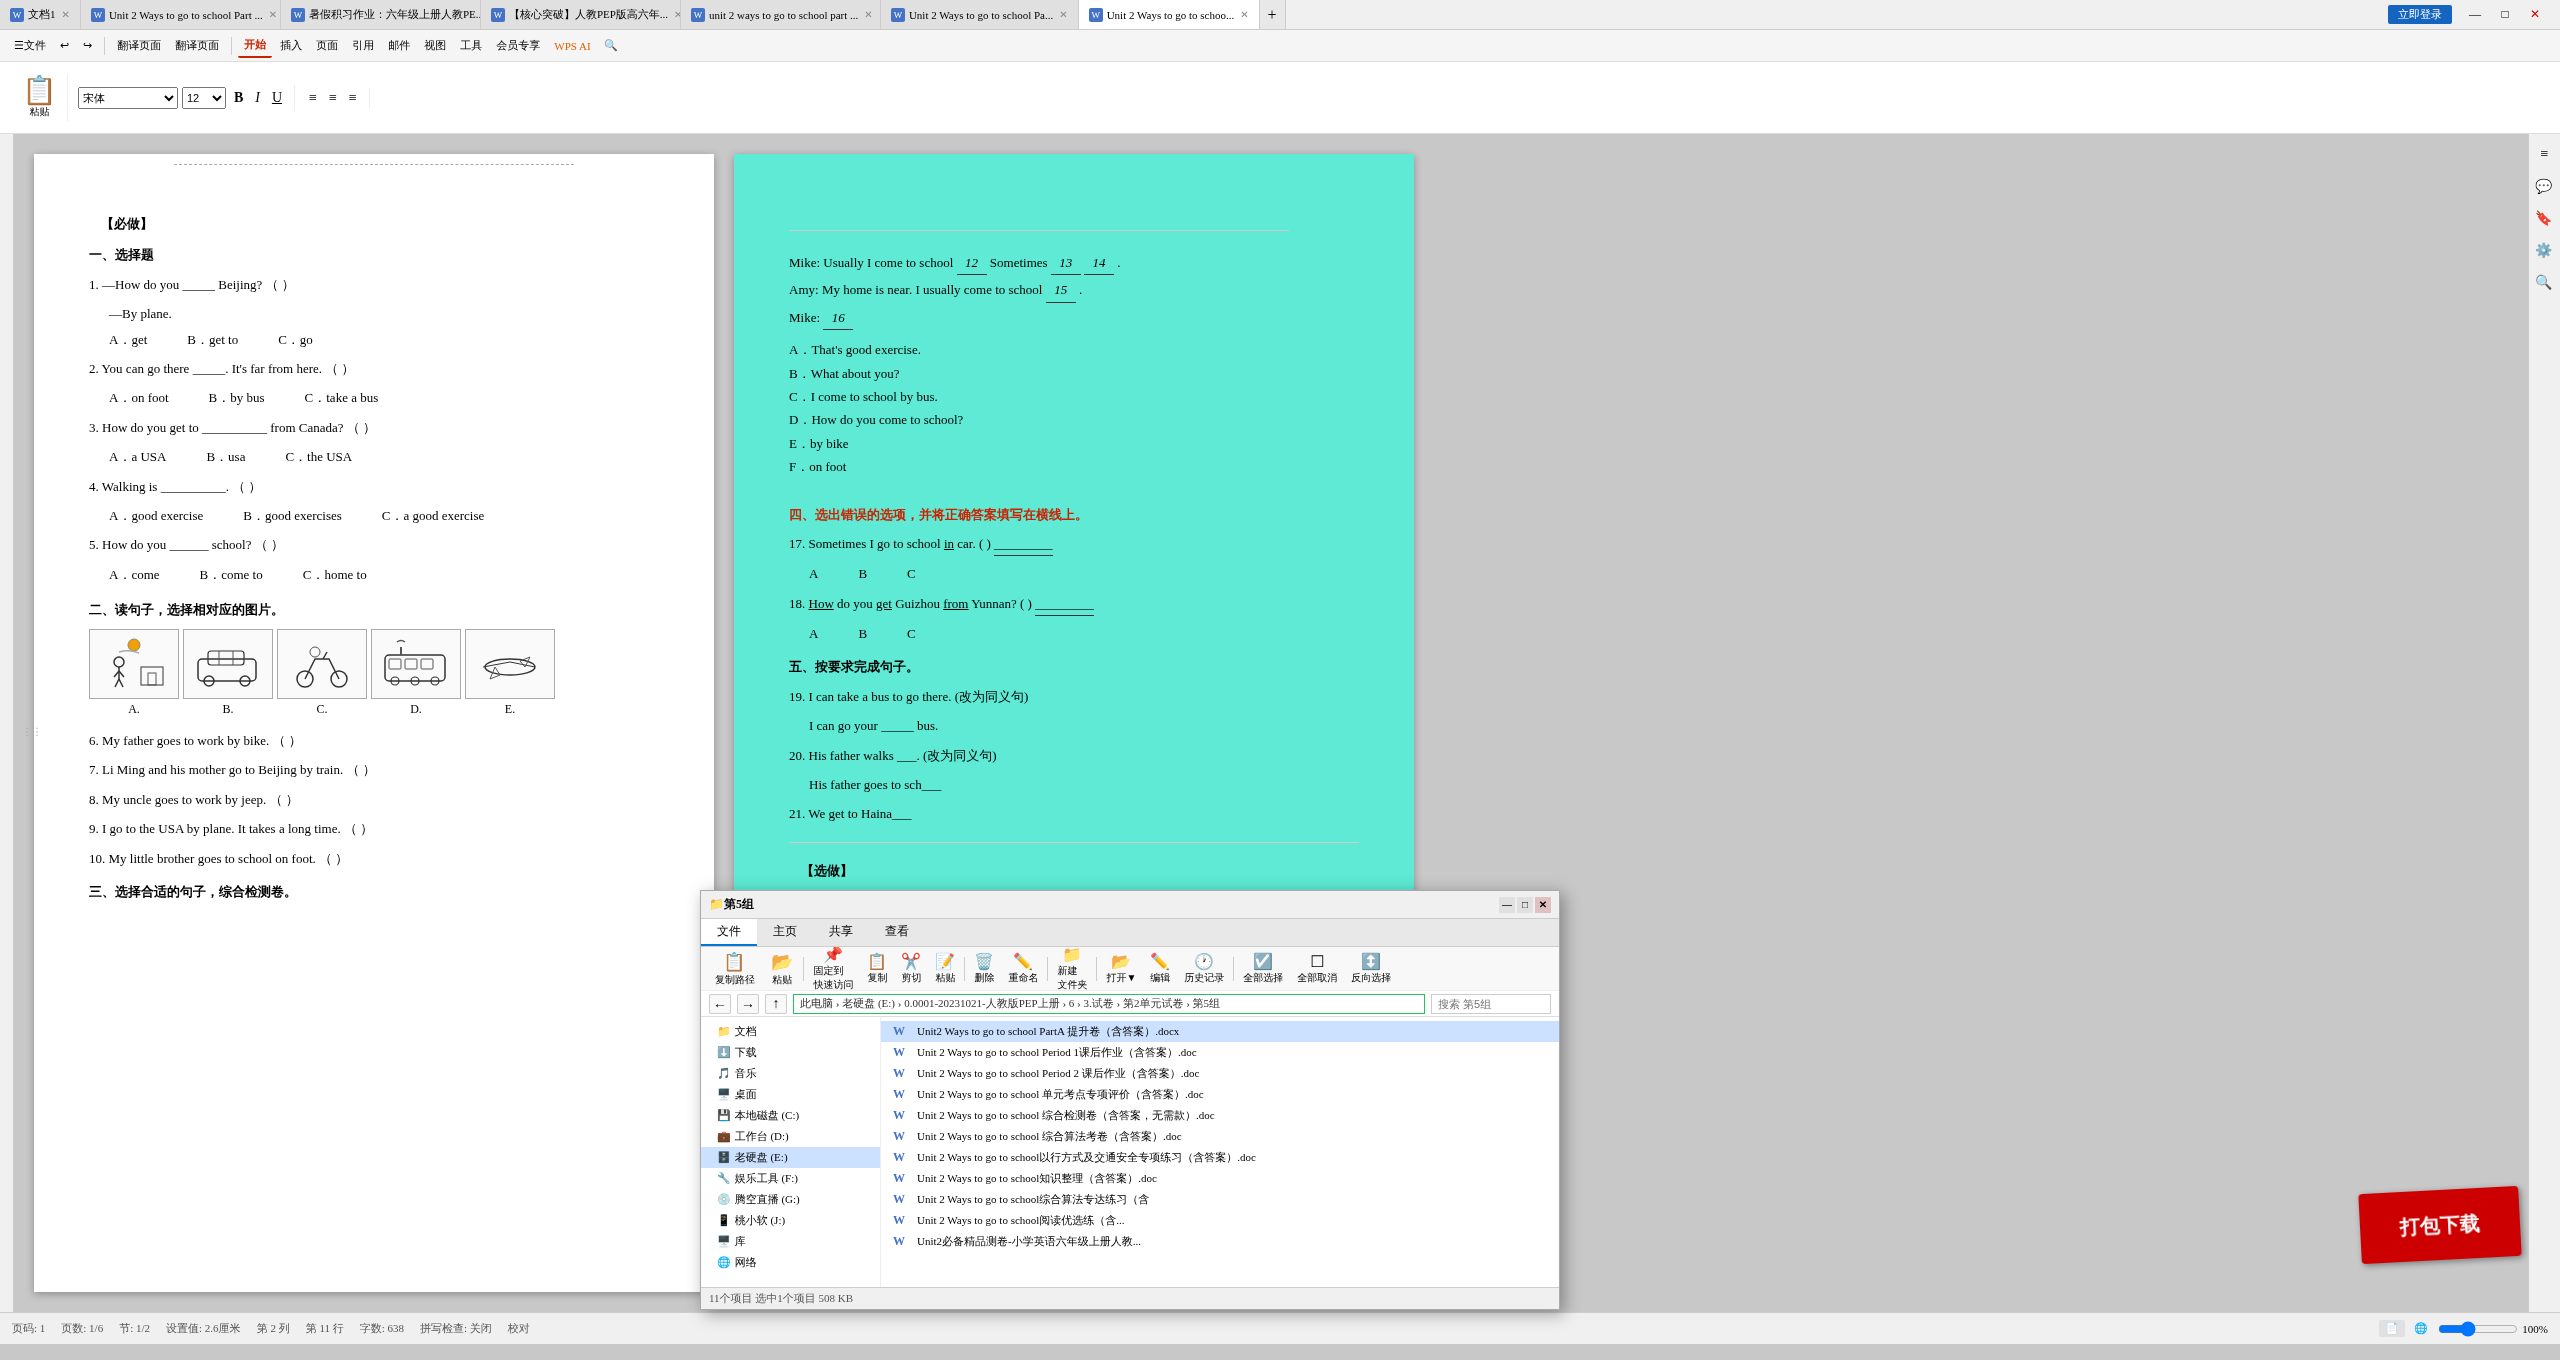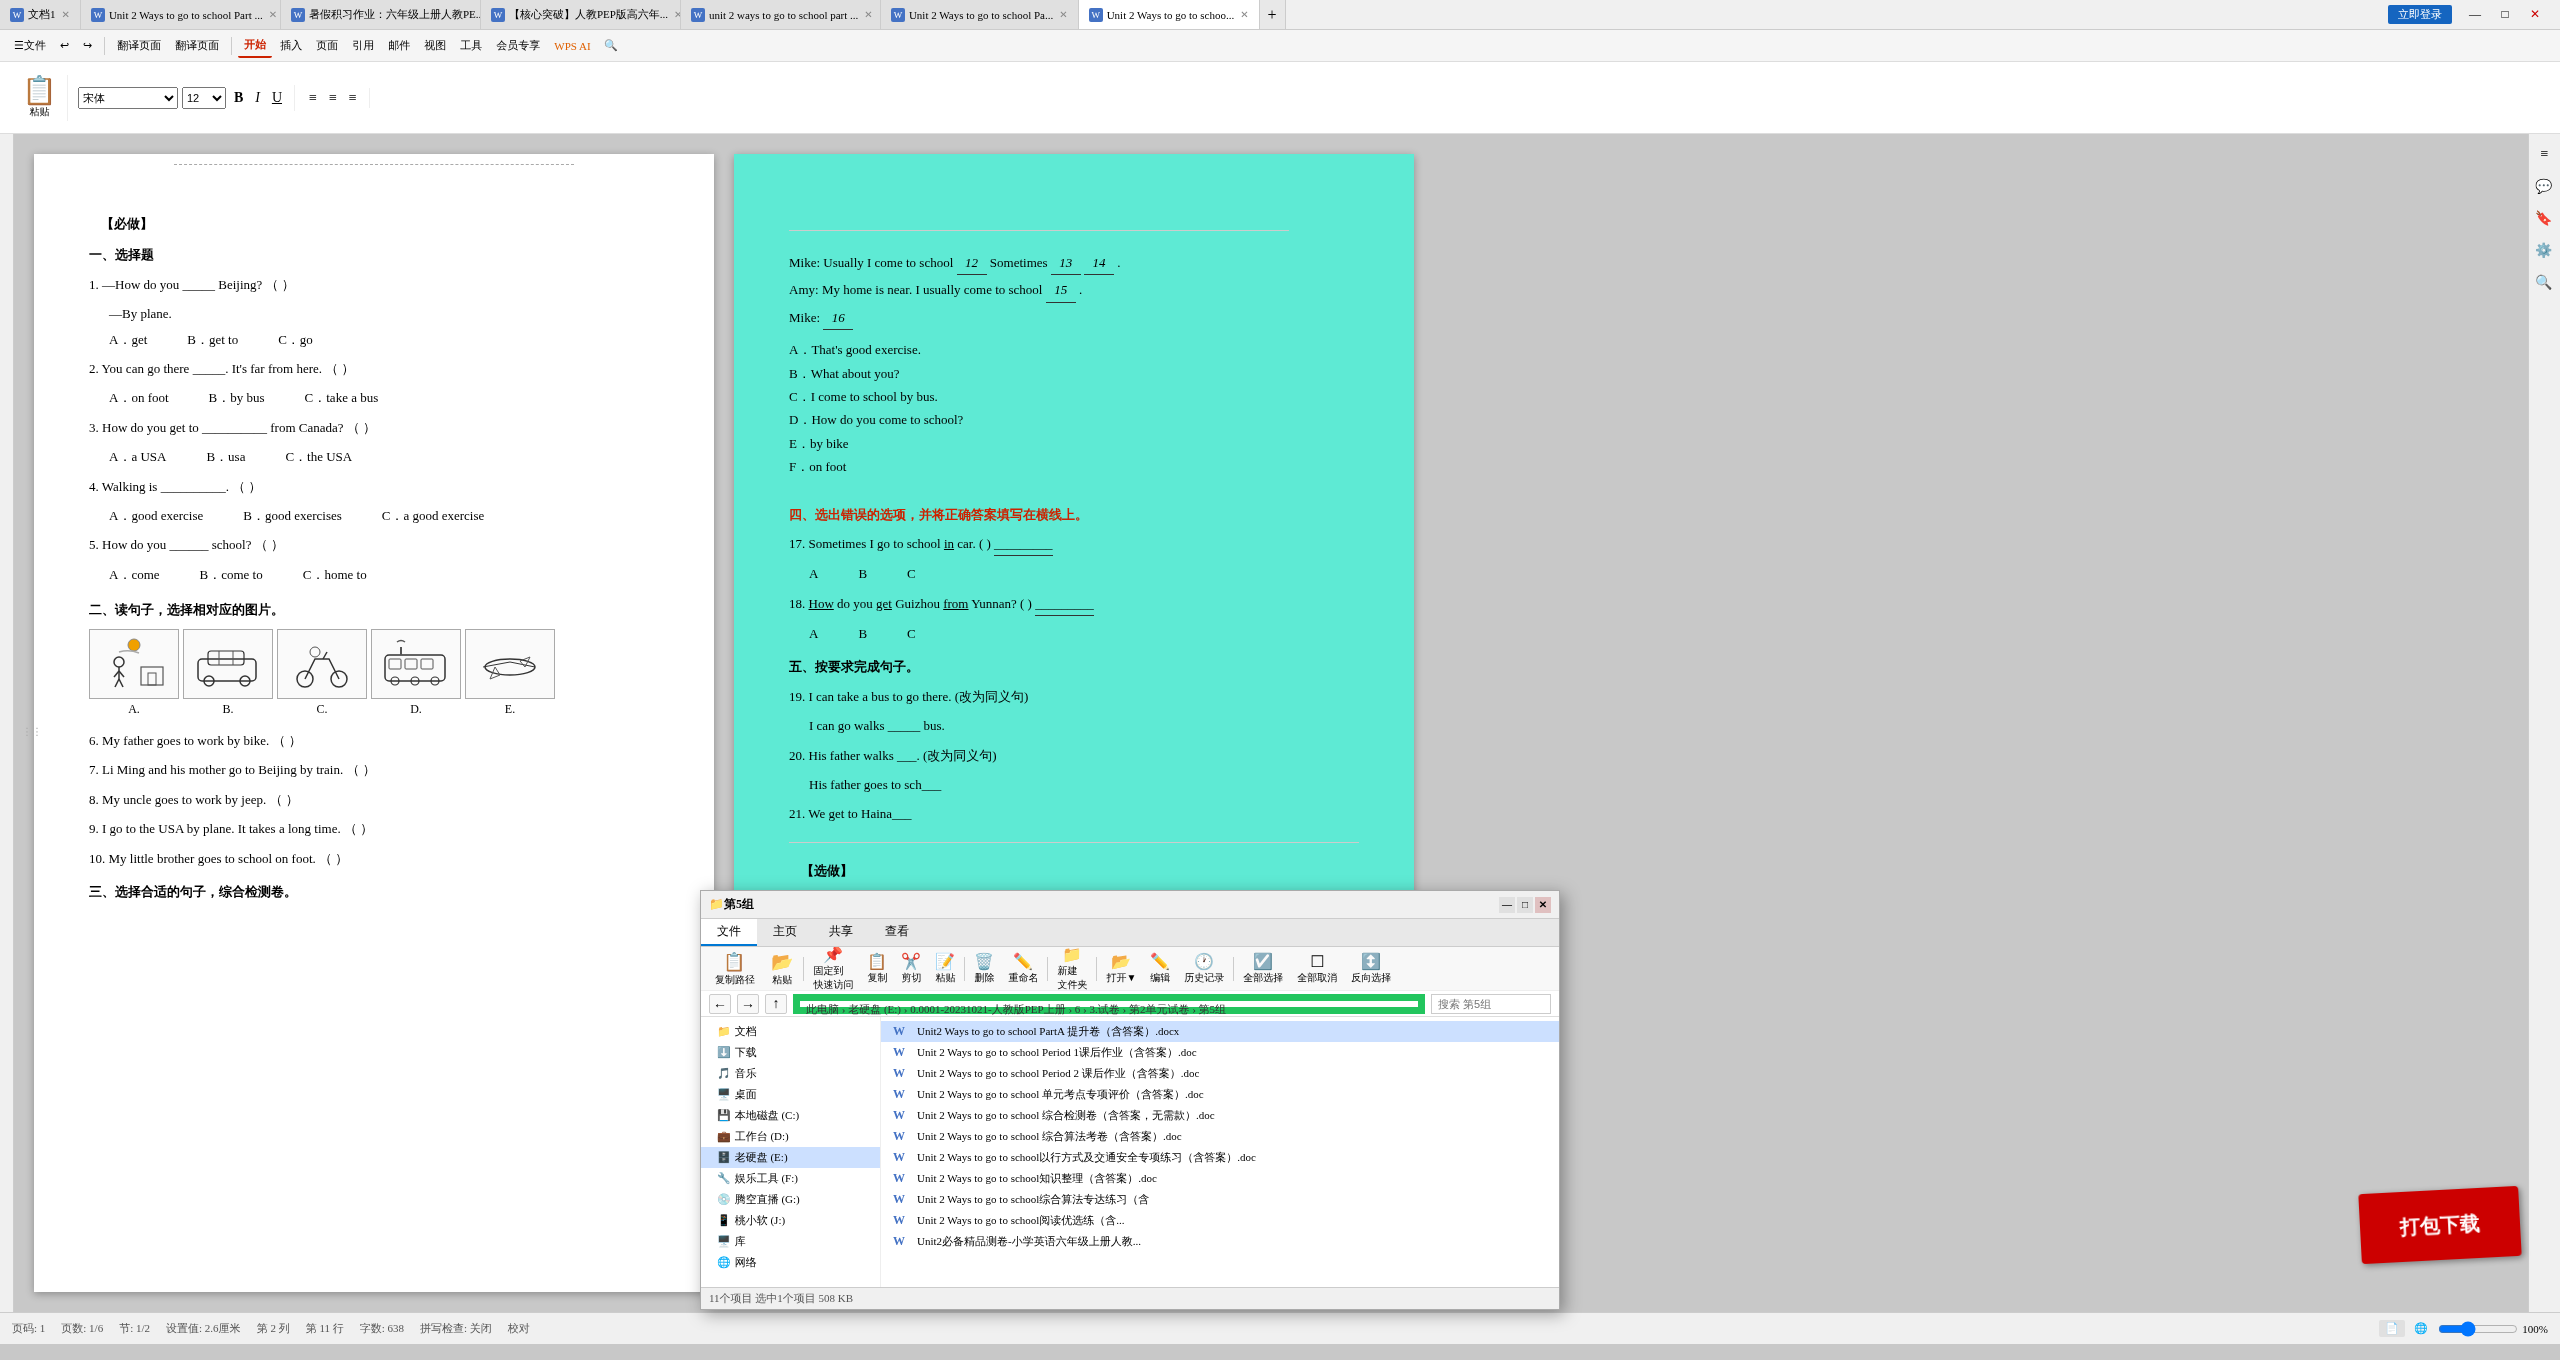--- a/index.html
+++ b/index.html
@@ -353,21 +353,21 @@
       font-size: 14px;
       border: 1px solid #ccc;
       background: #f8f8f8;
       border-radius: 2px;
     }
     .fm-path {
       flex: 1;
       font-size: 11px;
       color: #333;
       background: #fff;
-      border: 7px solid #22c55e;
+      border: 1px solid #22c55e;
       padding: 1px 6px;
       height: 20px;
     }
     .fm-search {
       width: 120px;
       height: 20px;
       border: 1px solid #ccc;
       padding: 1px 6px;
       font-size: 11px;
     }
@@ -763,21 +763,21 @@
         </div>
       </div>
 
       <div class="five-section">
         <div class="section-title bold">五、按要求完成句子。</div>
 
         <div class="question">
           <span>19.</span>
           <span>I can take a bus to go there. (改为同义句)</span>
         </div>
-        <div class="indent">I can go walks _____ bus.</div>
+        <div class="indent">I can go your _____ bus.</div>
 
         <div class="question">
           <span>20.</span>
           <span>His father walks ___. (改为同义句)</span>
         </div>
         <div class="indent">His father goes to sch___</div>
 
         <div class="question">
           <span>21.</span>
           <span>We get to Haina___</span>

